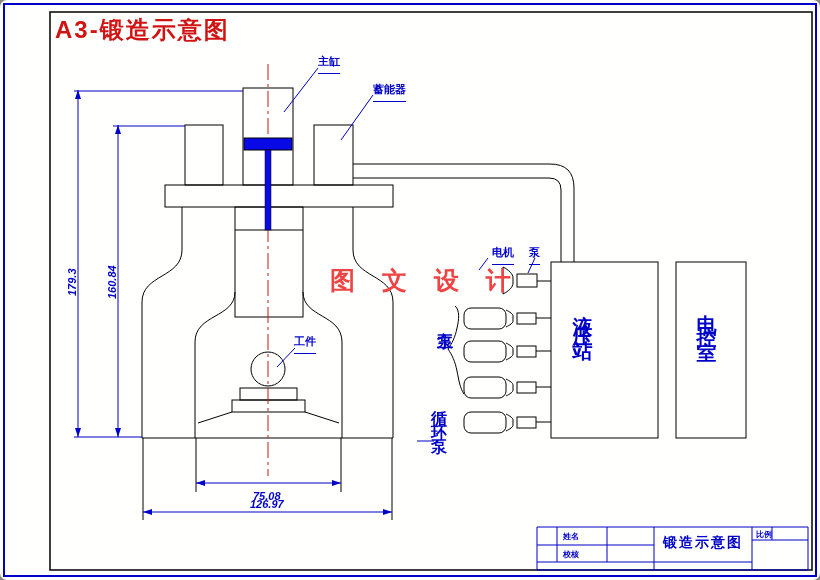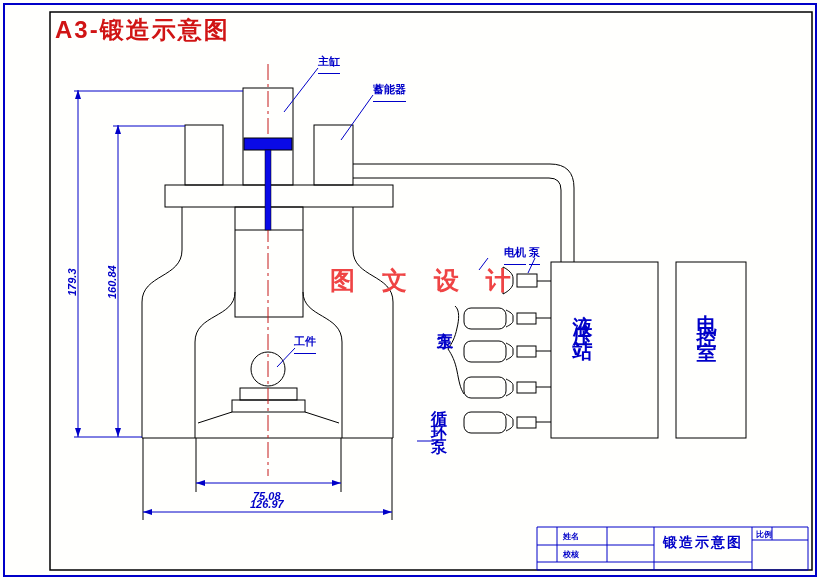--- a/index.html
+++ b/index.html
@@ -1,17 +1,17 @@
 <!DOCTYPE html>
 <html><head>
 <meta charset="utf-8">
 <style>
   html,body{margin:0;padding:0;background:#888;}
   #page{position:relative;width:820px;height:580px;background:#fffffd;overflow:hidden;
-        font-family:"Liberation Sans","DejaVu Sans",sans-serif;}
+        font-family:"Liberation Sans","DejaVu Sans",sans-serif;border-radius:7px;}
   svg{position:absolute;left:0;top:0;}
   .t{position:absolute;white-space:nowrap;}
   .title{font-size:24px;font-weight:bold;color:#d01414;letter-spacing:2px;}
   .wm{font-size:25px;font-weight:600;color:#ef4444;letter-spacing:10px;}
   .lbl{font-size:11px;font-weight:bold;color:#0000c8;border-bottom:1px solid #0000c8;padding-bottom:6px;line-height:12px;}
   .lblv{font-size:16px;font-weight:bold;color:#0000c8;}
   .vert{writing-mode:vertical-rl;text-orientation:upright;}
   .boxtxt{font-size:20px;font-weight:bold;color:#0000c8;letter-spacing:13px;line-height:22px;}
   .dim{font-size:11px;font-style:italic;font-weight:bold;color:#0000c8;}
   .dimv{transform:rotate(-90deg);transform-origin:0 0;}
@@ -125,21 +125,21 @@
       <path d="M537,527 V570 M557,527 V562 M607,527 V562 M654,527 V570 M752,527 V570 M772,527 V540 M808,527 V570"></path>
     </g>
   </svg>
 
   <div class="t title" style="left:55px;top:14px;">A3-锻造示意图</div>
   <div class="t wm" style="left:330px;top:264px;">图 文 设 计</div>
 
   <div class="t lbl" style="left:318px;top:55px;">主缸</div>
   <div class="t lbl" style="left:373px;top:83px;">蓄能器</div>
   <div class="t lbl" style="left:294px;top:335px;">工件</div>
-  <div class="t lbl" style="left:504px;top:246px;">电机</div>
+  <div class="t lbl" style="left:492px;top:246px;">电机</div>
   <div class="t lbl" style="left:529px;top:246px;">泵</div>
 
   <div class="t lblv vert" style="left:434px;top:318px;letter-spacing:4px;">主泵</div>
   <div class="t lblv wrap2" style="left:431px;top:412px;">循环泵</div>
 
   <div class="t boxtxt vert" style="left:572px;top:299px;">液压站</div>
   <div class="t boxtxt vert" style="left:696px;top:299px;">电控室</div>
 
   <div class="t dim dimv" style="left:66px;top:296px;">179.3</div>
   <div class="t dim dimv" style="left:106px;top:299px;">160.84</div>

